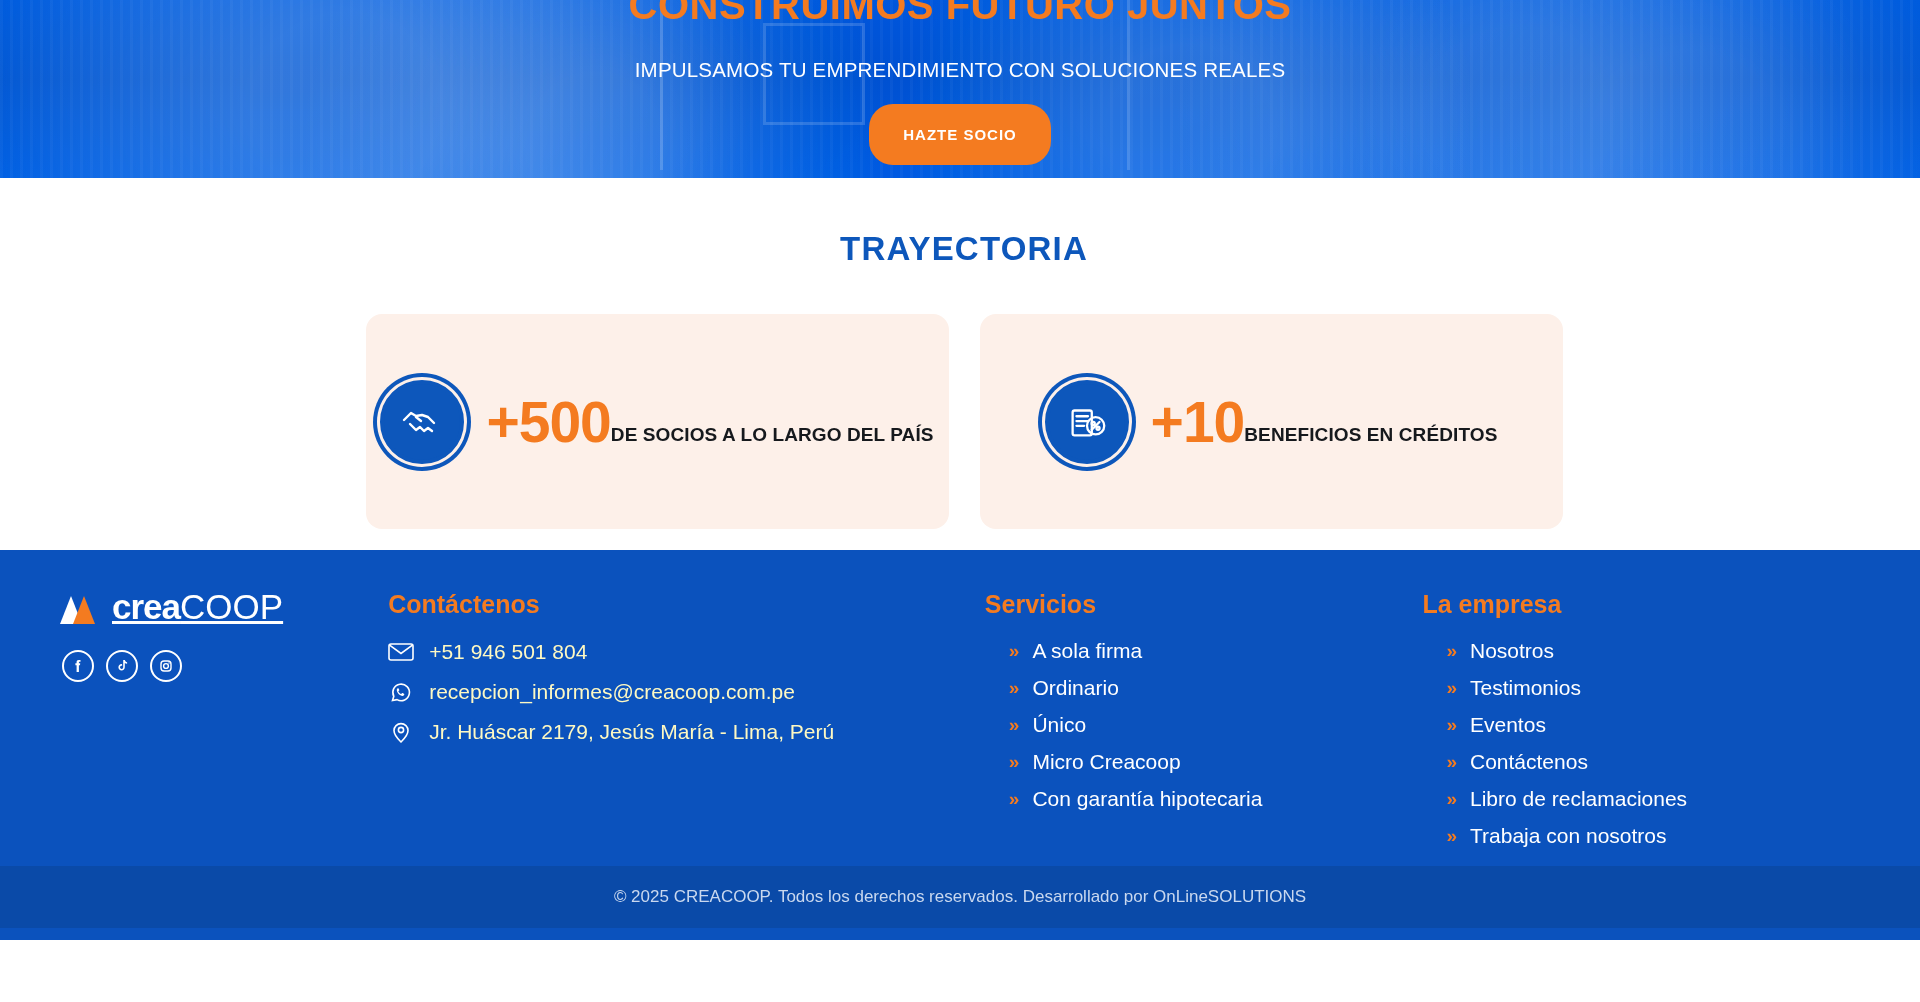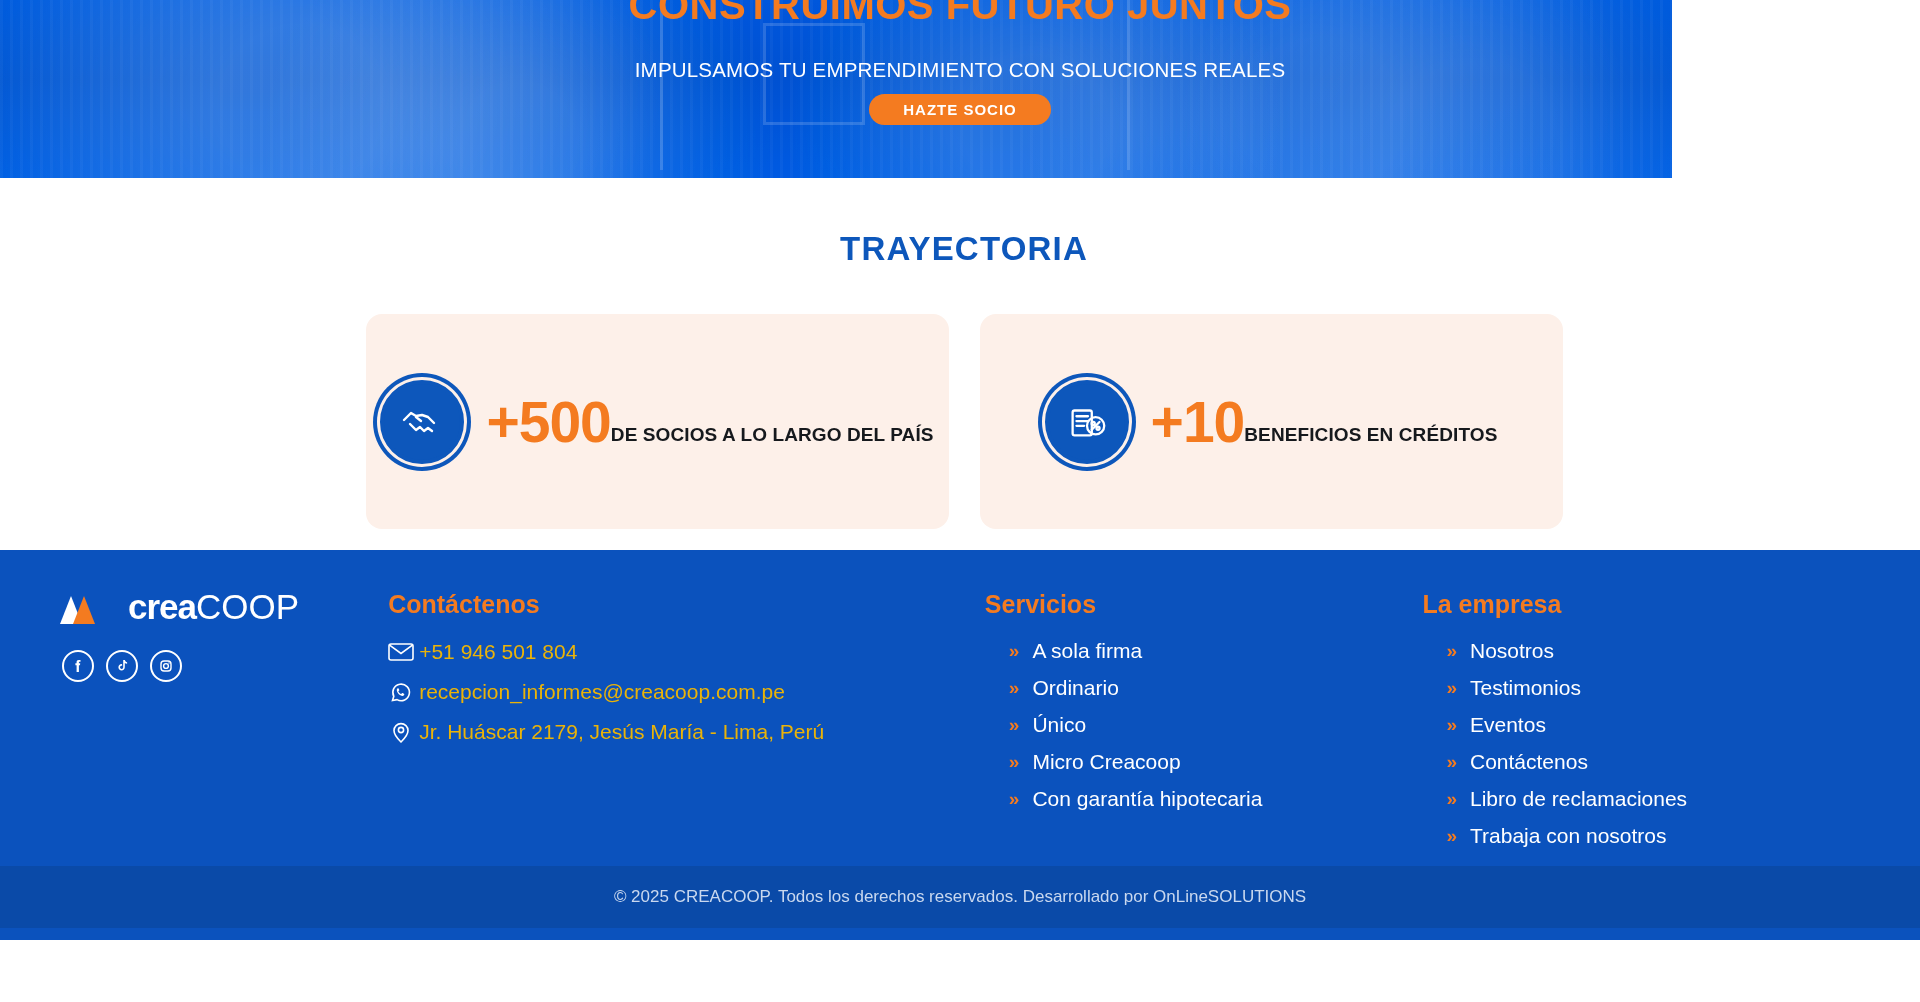--- a/index.html
+++ b/index.html
@@ -7,21 +7,21 @@
     width: 1920px;
     height: 1002px;
     overflow: hidden;
     font-family: "Liberation Sans", sans-serif;
     background: #ffffff;
   }
 
   
   .hero {
     position: relative;
-    width: 1672px;
+    width: 1920px;
     height: 178px;
     overflow: hidden;
     background: #0f172a;
   }
   .hero-photo {
     position: absolute;
     inset: 0;
     background:
       radial-gradient(circle at 18% 60%, rgba(255,255,255,.22) 0 6%, rgba(255,255,255,0) 26%),
       radial-gradient(circle at 31% 80%, rgba(255,255,255,.16) 0 5%, rgba(255,255,255,0) 22%),
@@ -68,27 +68,27 @@
   }
   .hero-sub {
     color: #ffffff;
     font-size: 20.5px;
     font-weight: 400;
     letter-spacing: .2px;
     margin-top: 40px;
   }
   .hero-cta {
     display: inline-block;
-    margin-top: 12px;
+    margin-top: 22px;
     background: #f47b20;
     color: #ffffff;
     font-size: 15px;
     font-weight: 800;
     letter-spacing: 1px;
-    padding: 7px 34px;
+    padding: 22px 34px;
     border: none;
     border-radius: 24px;
     cursor: pointer;
     font-family: "Liberation Sans", sans-serif;
   }
 
   
   .traj {
     width: 1920px;
     height: 372px;
@@ -156,21 +156,21 @@
     height: 390px;
     background: #0b52bd;
     color: #ffffff;
     position: relative;
   }
   .footer-grid {
     display: flex;
     padding: 40px 60px 0 60px;
   }
   .col-brand { width: 330px; }
-  .logo-row { display: flex; align-items: center; gap: 24px; }
+  .logo-row { display: flex; align-items: center; gap: 8px; text-decoration: underline; }
   .logo-mark { width: 44px; height: 34px; }
   .logo-text { font-size: 35px; font-weight: 800; letter-spacing: -1px; line-height: 34px; }
   .logo-text .thin { font-weight: 400; letter-spacing: 0px; }
   .socials { display: flex; gap: 12px; margin-top: 26px; margin-left: 2px; }
   .soc {
     width: 32px; height: 32px; border-radius: 50%;
     border: 2px solid #ffffff;
     display: flex; align-items: center; justify-content: center;
     color: #ffffff; cursor: pointer;
   }
@@ -181,24 +181,24 @@
 
   .foot-head {
     color: #f47b20;
     font-size: 25px;
     font-weight: 800;
     margin-bottom: 20px;
   }
   .contact-item {
     display: flex;
     align-items: center;
-    gap: 5px;
+    gap: 15px;
     margin-bottom: 14px;
     font-size: 21px;
-    color: #eab308;
+    color: #fef9c3;
   }
   .contact-ico { width: 26px; height: 26px; display: flex; align-items: center; justify-content: center; flex: none; }
 
   .link-item {
     display: flex;
     align-items: center;
     gap: 13px;
     margin-bottom: 13px;
     font-size: 21px;
     color: #ffffff;

